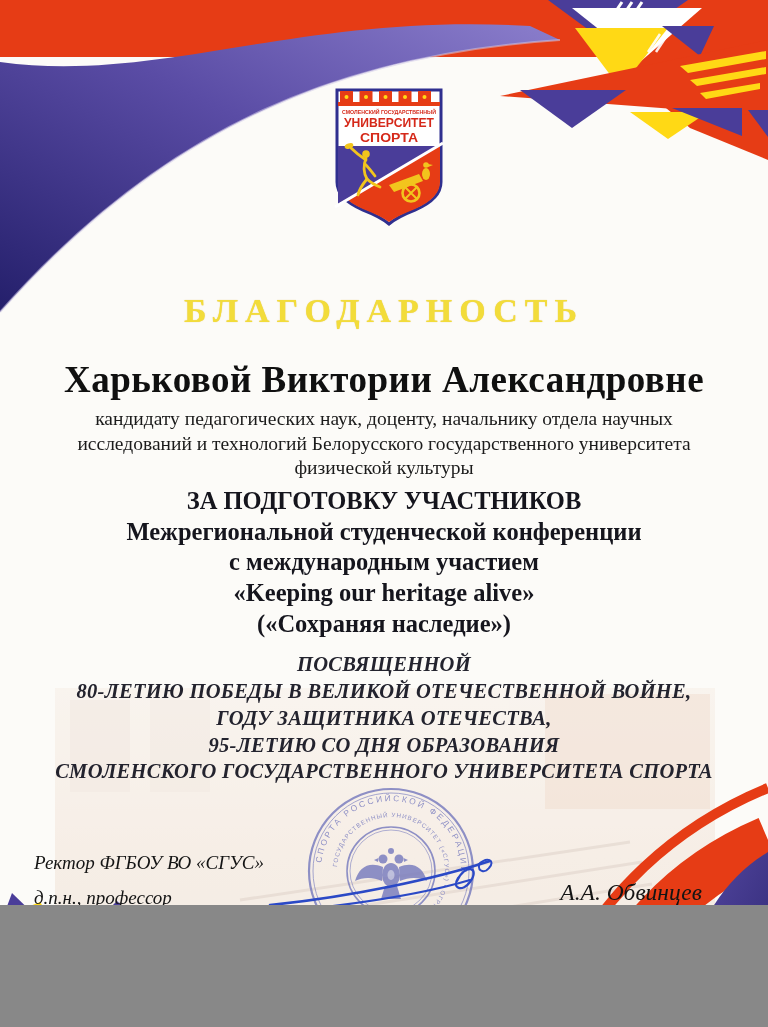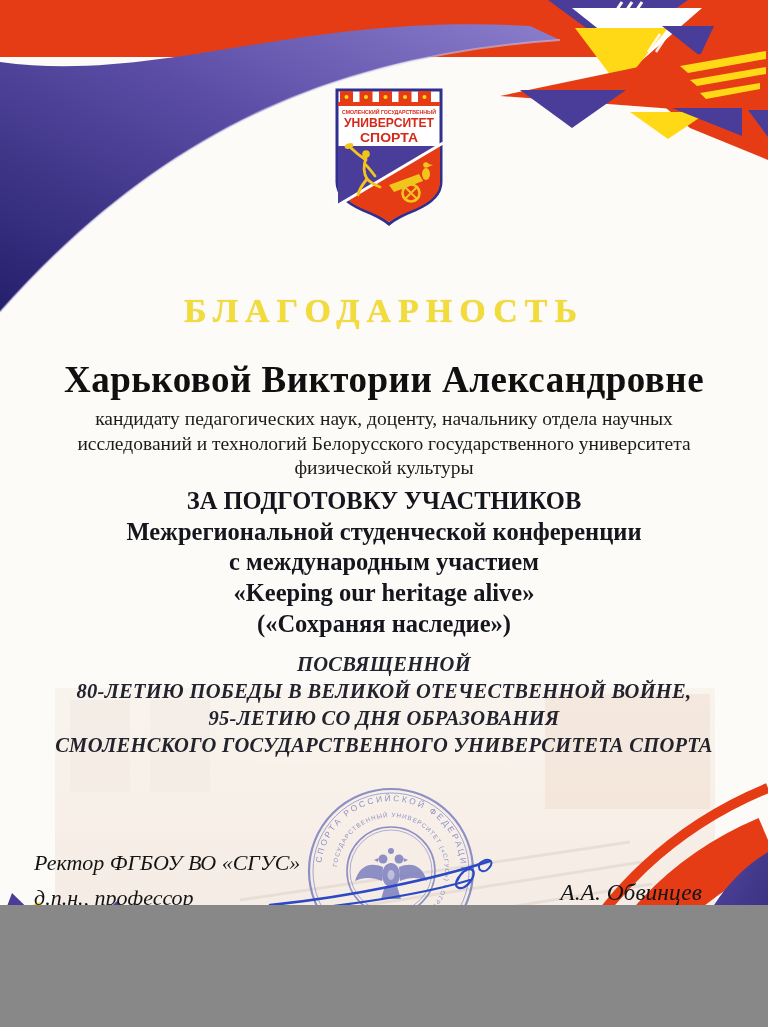--- a/index.html
+++ b/index.html
@@ -22,21 +22,21 @@
   .txt{position:absolute; left:0; width:100%; text-align:center; z-index:3;}
   .title{top:292px; font-size:34px; font-weight:bold; letter-spacing:7px;
     color:var(--title-yellow); text-shadow:0 0 1px rgba(214,160,0,.55);}
   .name{top:358px; font-size:37px; font-weight:bold; letter-spacing:.5px; color:#101010;}
   .desc{top:407px; left:44px; width:680px; font-size:19.5px; line-height:1.26; color:#1b1b1b;}
   .award{top:486px; font-size:24.5px; font-weight:bold; line-height:1.25; color:#15151d;}
   .award div{white-space:nowrap;}
   .dedication{top:651px; font-size:20.5px; font-style:italic; font-weight:600;
     line-height:1.31; color:#23232e; letter-spacing:.3px;}
   .sign-block{position:absolute; left:34px; top:845px; z-index:3; text-align:left;
-    font-style:italic; font-size:22px; line-height:35px; color:#141414;}
+    font-style:italic; font-size:19px; line-height:35px; color:#141414;}
   .sign-name{position:absolute; right:66px; top:879px; z-index:3; font-style:italic;
     font-size:23.5px; color:#141414;}
   .footer{top:966px; font-size:25.5px; color:#1d1d1d; z-index:3;}
   .stamp{position:absolute; left:305px; top:785px; z-index:4; opacity:.8; pointer-events:none;}
   .stamp text{font-family:"Liberation Sans", sans-serif; fill:var(--stamp-blue);}
   .signature{position:absolute; left:235px; top:835px; z-index:5; pointer-events:none;}
   .signature path{stroke:var(--signature-blue); fill:none; stroke-linecap:round;}
   .logo .uni-text{font-family:"Liberation Sans", sans-serif; font-weight:bold; fill:#d5291a;}
 </style>
 </head>
@@ -209,20 +209,21 @@
     <div>с международным участием</div>
     <div>«Keeping our heritage alive»</div>
     <div>(«Сохраняя наследие»)</div>
   </div>
 
   <div class="txt desc">кандидату педагогических наук, доценту, начальнику отдела научных исследований и технологий Белорусского государственного университета физической культуры</div>
 
   <div class="txt dedication">
     <div>ПОСВЯЩЕННОЙ</div>
     <div>80-ЛЕТИЮ ПОБЕДЫ В ВЕЛИКОЙ ОТЕЧЕСТВЕННОЙ ВОЙНЕ,</div>
+    <div>ГОДУ ЗАЩИТНИКА ОТЕЧЕСТВА,</div>
     <div>95-ЛЕТИЮ СО ДНЯ ОБРАЗОВАНИЯ</div>
     <div>СМОЛЕНСКОГО ГОСУДАРСТВЕННОГО УНИВЕРСИТЕТА СПОРТА</div>
   </div>
 
   <div class="sign-block">
     <div>Ректор ФГБОУ ВО «СГУС»</div>
     <div>д.п.н., профессор</div>
   </div>
   <div class="sign-name">А.А. Обвинцев</div>
 

